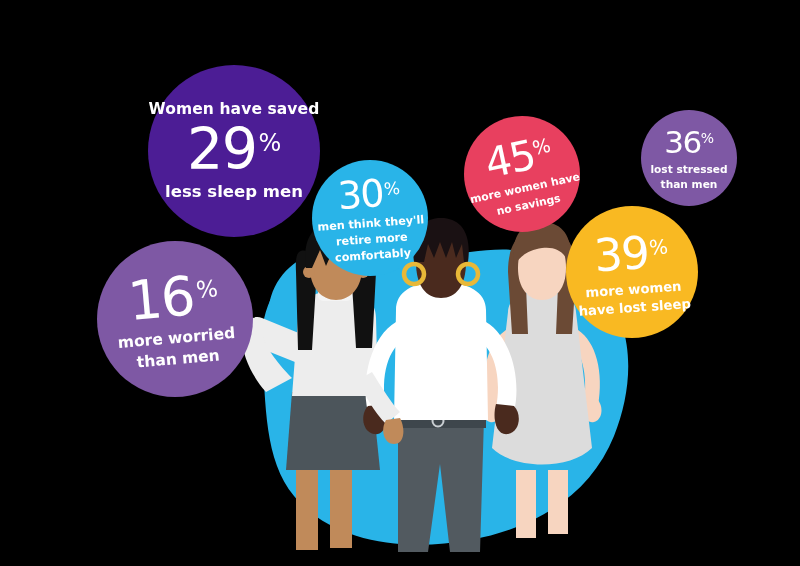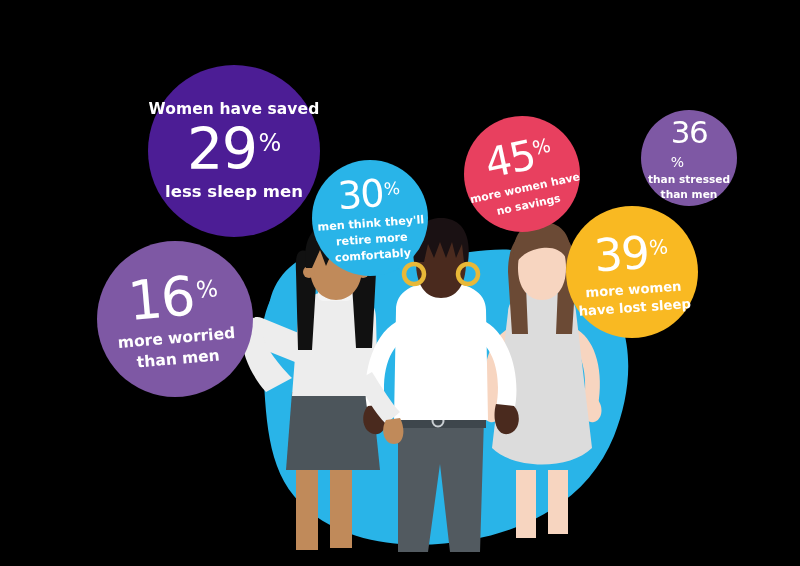--- a/index.html
+++ b/index.html
@@ -80,21 +80,21 @@
   #bubble-30 .bub-sub { font-size: 11.2px; margin-top: 3px; line-height: 1.14; }
   #bubble-30 .inner30 { transform: rotate(-4deg); }
 
   #bubble-45 { left: 464px; top: 116px; width: 116px; height: 116px; background: #E8405F; }
   #bubble-45 .inner45 { transform: rotate(-12deg); }
   #bubble-45 .bub-num { font-size: 41px; }
   #bubble-45 .bub-pct { font-size: 19px; margin-top: 6px; }
   #bubble-45 .bub-sub { font-size: 10.8px; margin-top: 4px; line-height: 1.16; }
 
   #bubble-36 { left: 641px; top: 110px; width: 96px; height: 96px; background: #7E58A4; }
-  #bubble-36 .bub-num { font-size: 31px; flex-direction: column; }
+  #bubble-36 .bub-num { font-size: 31px; }
   #bubble-36 .bub-pct { font-size: 14px; margin-top: 5px; }
   #bubble-36 .bub-sub { font-size: 10.6px; margin-top: 3px; line-height: 1.15; }
 
   #bubble-39 { left: 566px; top: 206px; width: 132px; height: 132px; background: #F9B922; }
   #bubble-39 .inner39 { transform: rotate(-4deg); }
   #bubble-39 .bub-num { font-size: 45px; }
   #bubble-39 .bub-pct { font-size: 20px; margin-top: 9px; margin-left: 1px; }
   #bubble-39 .bub-sub { font-size: 13.2px; margin-top: 3px; line-height: 1.15; }
 
   .bubble .inner-wrap {
@@ -261,21 +261,21 @@
       <span class="bub-sub">no savings</span>
     </div>
   </div>
 
   <div class="bubble" id="bubble-36">
     <div class="inner-wrap inner36">
       <span class="bub-num">
         <span>36</span>
         <span class="bub-pct">%</span>
       </span>
-      <span class="bub-sub">than stressed</span>
+      <span class="bub-sub">lost stressed</span>
       <span class="bub-sub">than men</span>
     </div>
   </div>
 
   <div class="bubble" id="bubble-39">
     <div class="inner-wrap inner39">
       <span class="bub-num">
         <span>39</span>
         <span class="bub-pct">%</span>
       </span>

